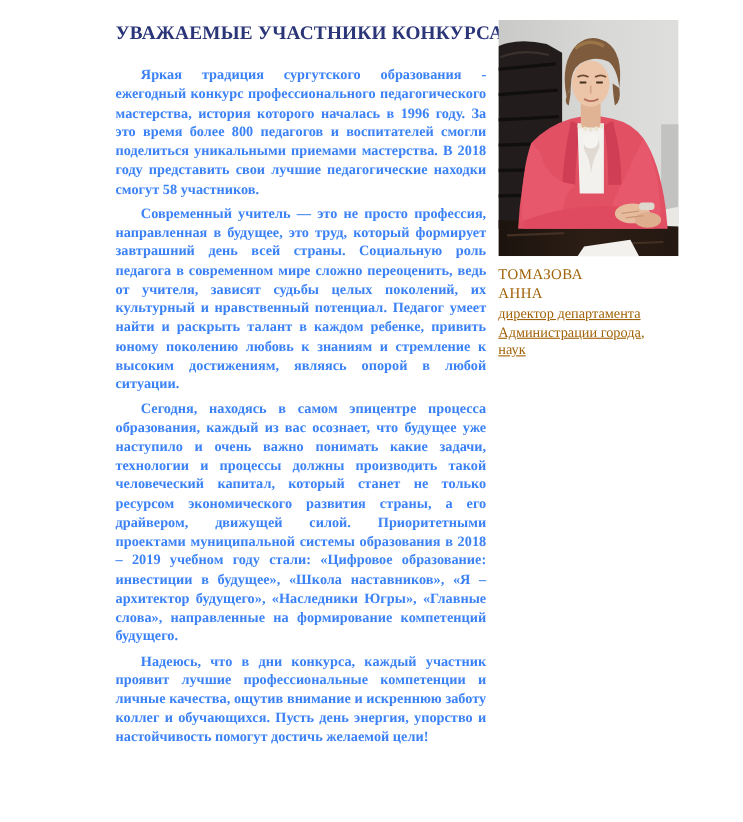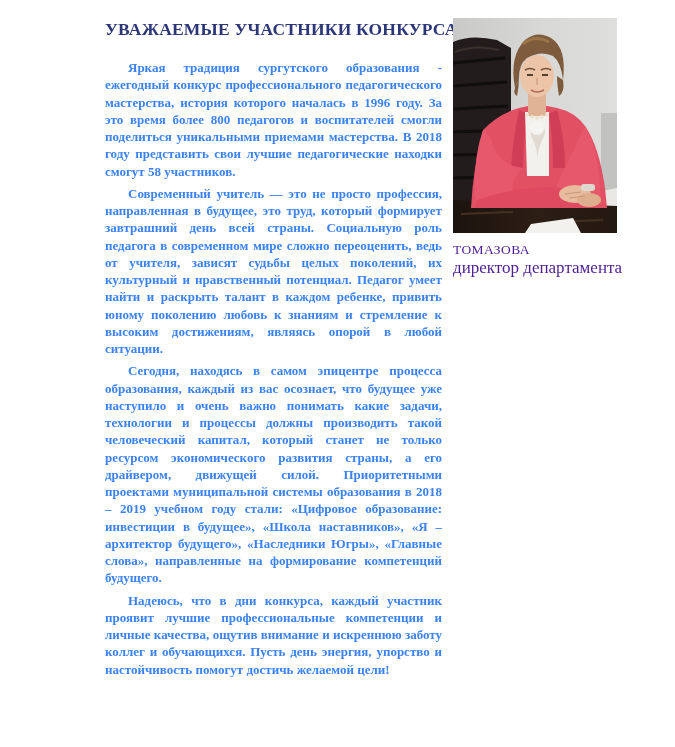--- a/index.html
+++ b/index.html
@@ -43,30 +43,31 @@
     position: absolute;
     left: 453px; top: 18px;
     width: 164px; height: 215px;
     overflow: hidden;
   }
   .photo-frame svg { display: block; }
   .caption {
     position: absolute;
     left: 453px; top: 241px;
     width: 175px;
-    color: #4c1d95;
+    color: #a16207;
   }
   .caption .name-line {
     font-size: 13.5px;
     line-height: 17px;
     letter-spacing: 0.4px;
   }
   .caption .role-line {
-    font-size: 17px;
+    font-size: 13px;
     line-height: 16.5px;
+    text-decoration: underline;
   }
   .caption .role-block { margin-top: 2px; }
 </style>
 </head>
 <body>
 
 <div class="page">
 
   <div class="title">УВАЖАЕМЫЕ УЧАСТНИКИ КОНКУРСА!</div>
 
@@ -153,19 +154,22 @@
         </g>
       </g>
 
       <polygon points="78,206 120,200 128,215 72,215" fill="#f2f1ed"></polygon>
     </svg>
   </div>
 
   <div class="caption">
     <div class="name-block">
       <div class="name-line">ТОМАЗОВА</div>
+      <div class="name-line">АННА</div>
     </div>
     <div class="role-block">
       <div class="role-line">директор департамента</div>
+      <div class="role-line">Администрации города,</div>
+      <div class="role-line">наук</div>
     </div>
   </div>
 
 </div>
 
 </body></html>

